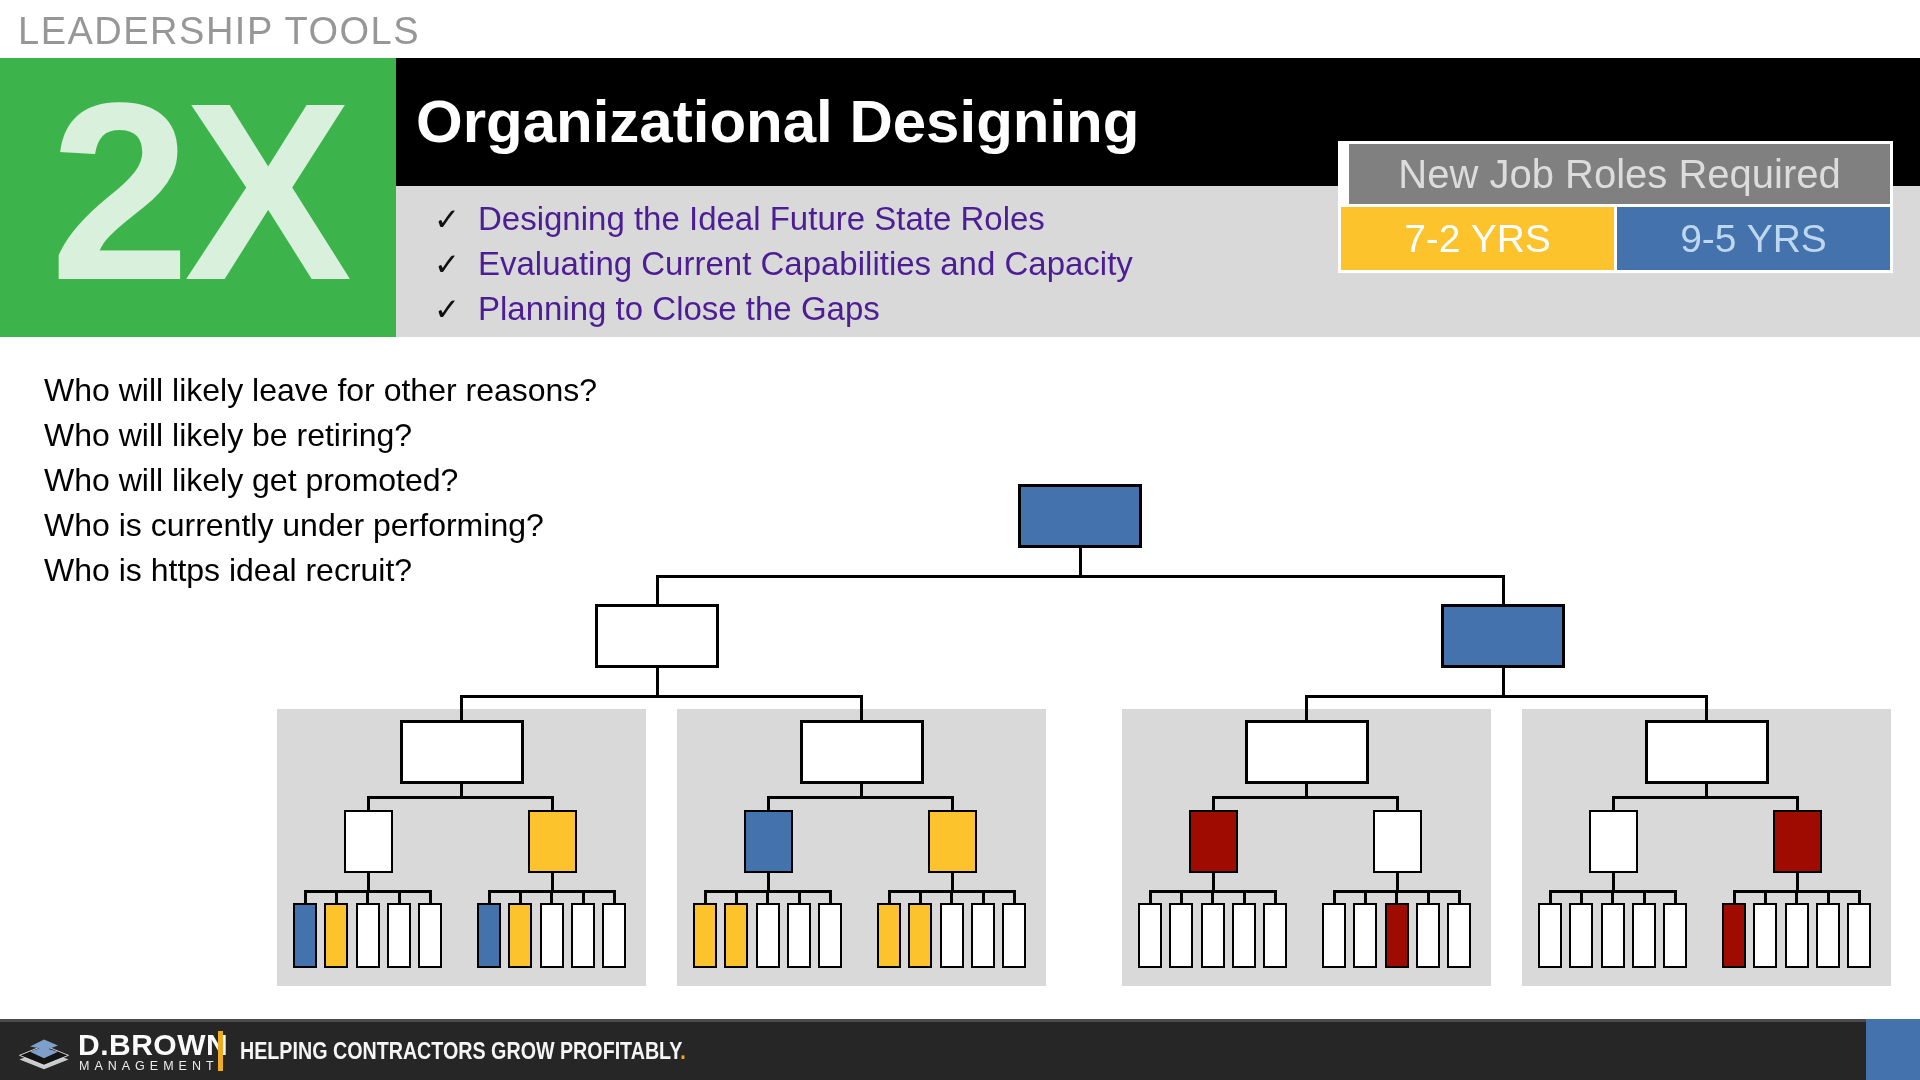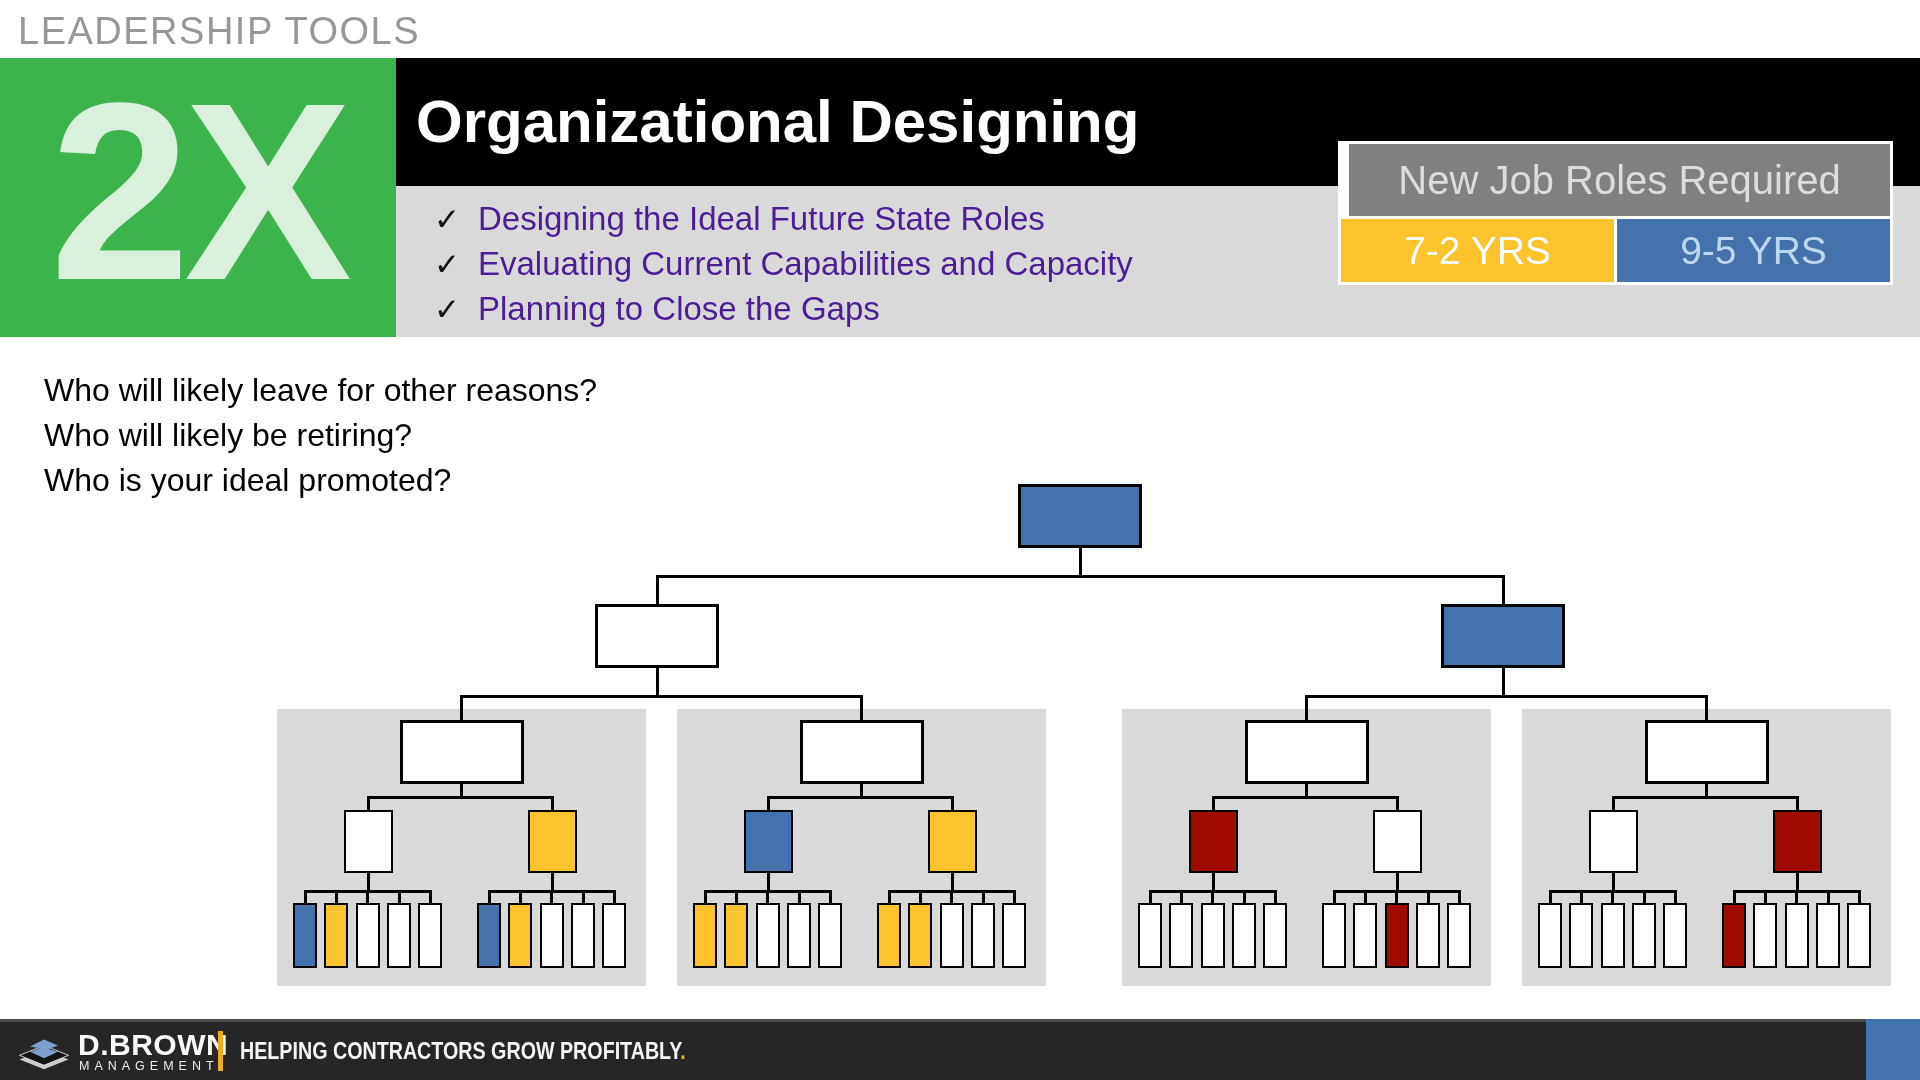--- a/index.html
+++ b/index.html
@@ -19,21 +19,21 @@
                      color:#fff; font-size:60px; font-weight:bold; white-space:nowrap; }
   .subtitle-band { position:absolute; left:396px; top:186px; width:1524px; height:151px;
                    padding:14px 0 0 38px; }
   .bullet-row { display:flex; align-items:baseline; height:45px; }
   .bullet-row .check { width:44px; font-size:31px; color:#111; }
   .bullet-row .btxt  { font-size:33px; color:#4c1d95; white-space:nowrap; }
 
   
   .legend { position:absolute; left:1338px; top:141px; width:555px; background:#fff;
             padding:3px; display:flex; flex-direction:column; gap:3px; }
-  .legend-header { height:72px; background:#808080; color:#DCDCDC; font-size:40px;
+  .legend-header { height:60px; background:#808080; color:#DCDCDC; font-size:40px;
                    display:flex; align-items:center; justify-content:center; white-space:nowrap;margin-left:8px; }
   .legend-row { display:flex; gap:3px; height:63px; }
   .legend-cell { flex:1; display:flex; align-items:center; justify-content:center;
                  font-size:39px; white-space:nowrap; }
 
   
   .questions { position:absolute; left:44px; top:368px; }
   .questions div { font-size:32px; color:#000; line-height:45px; white-space:nowrap; }
 
   
@@ -93,21 +93,23 @@
   <div class="legend-header">New Job Roles Required</div>
   <div class="legend-row">
     <div class="legend-cell" style="background: rgb(253, 195, 45); color: rgb(255, 255, 255);">7-2 YRS</div>
     <div class="legend-cell" style="background: rgb(68, 114, 172); color: rgb(189, 215, 238);">9-5 YRS</div>
   </div>
 </div>
 
 <div class="questions">
   <div>Who will likely leave for other reasons?</div>
   <div>Who will likely be retiring?</div>
-  <div>Who is your ideal promoted?</div>
+  <div>Who will likely get promoted?</div>
+  <div>Who is currently under performing?</div>
+  <div>Who is https ideal recruit?</div>
 </div>
 
 <div>
 
   <div class="panel" id="panel-0" style="left: 277px; background: rgb(217, 217, 217);">
       <div class="pbox big" style="left: 122.5px; top: 11px; width: 124px; height: 64px; background: rgb(255, 255, 255);"></div>
       <div class="pline" style="left: 183px; top: 75px; width: 3px; height: 12px;"></div>
       <div class="pline" style="left: 90px; top: 87px; width: 187px; height: 3px;"></div>
       <div class="pline" style="left: 90px; top: 87px; width: 3px; height: 14px;"></div>
       <div class="pbox" style="left: 67px; top: 101px; width: 49px; height: 63px; background: rgb(255, 255, 255);"></div>

